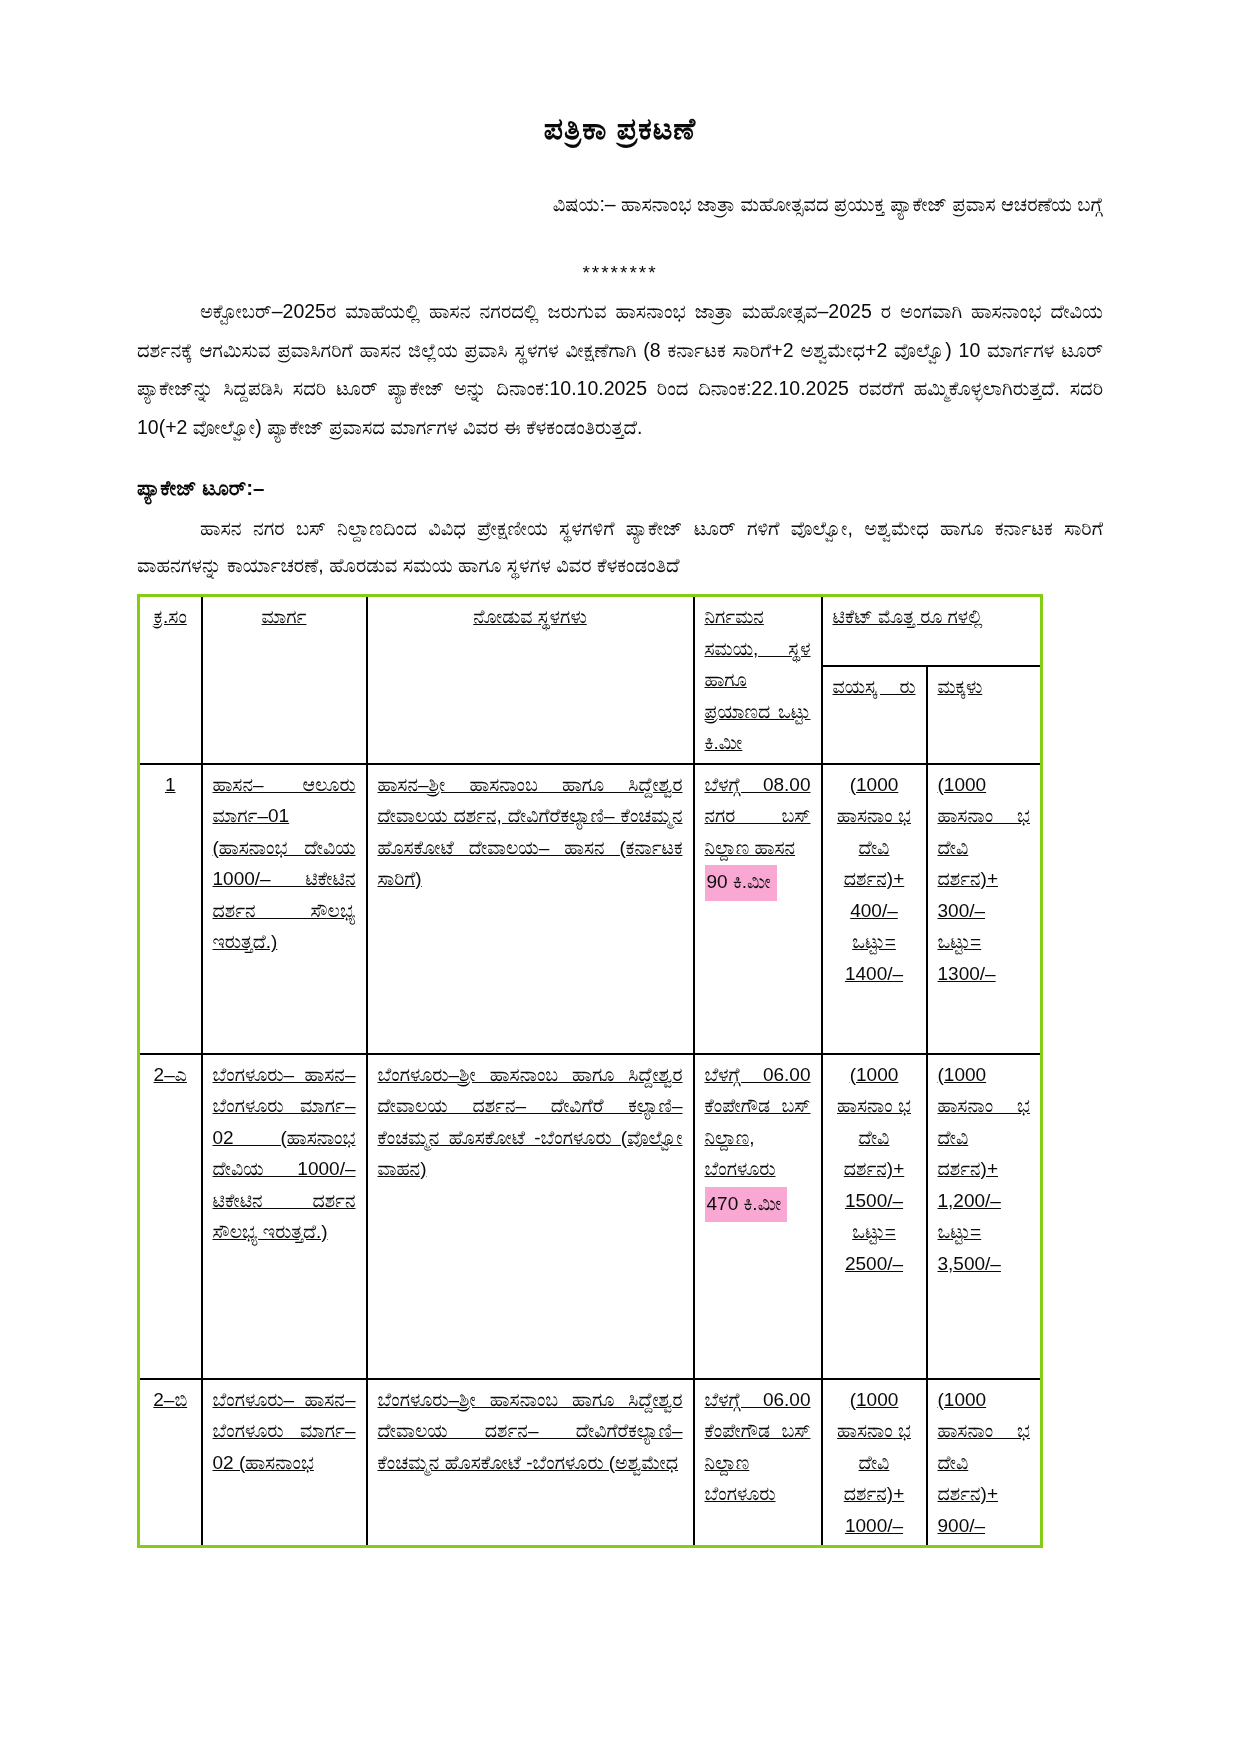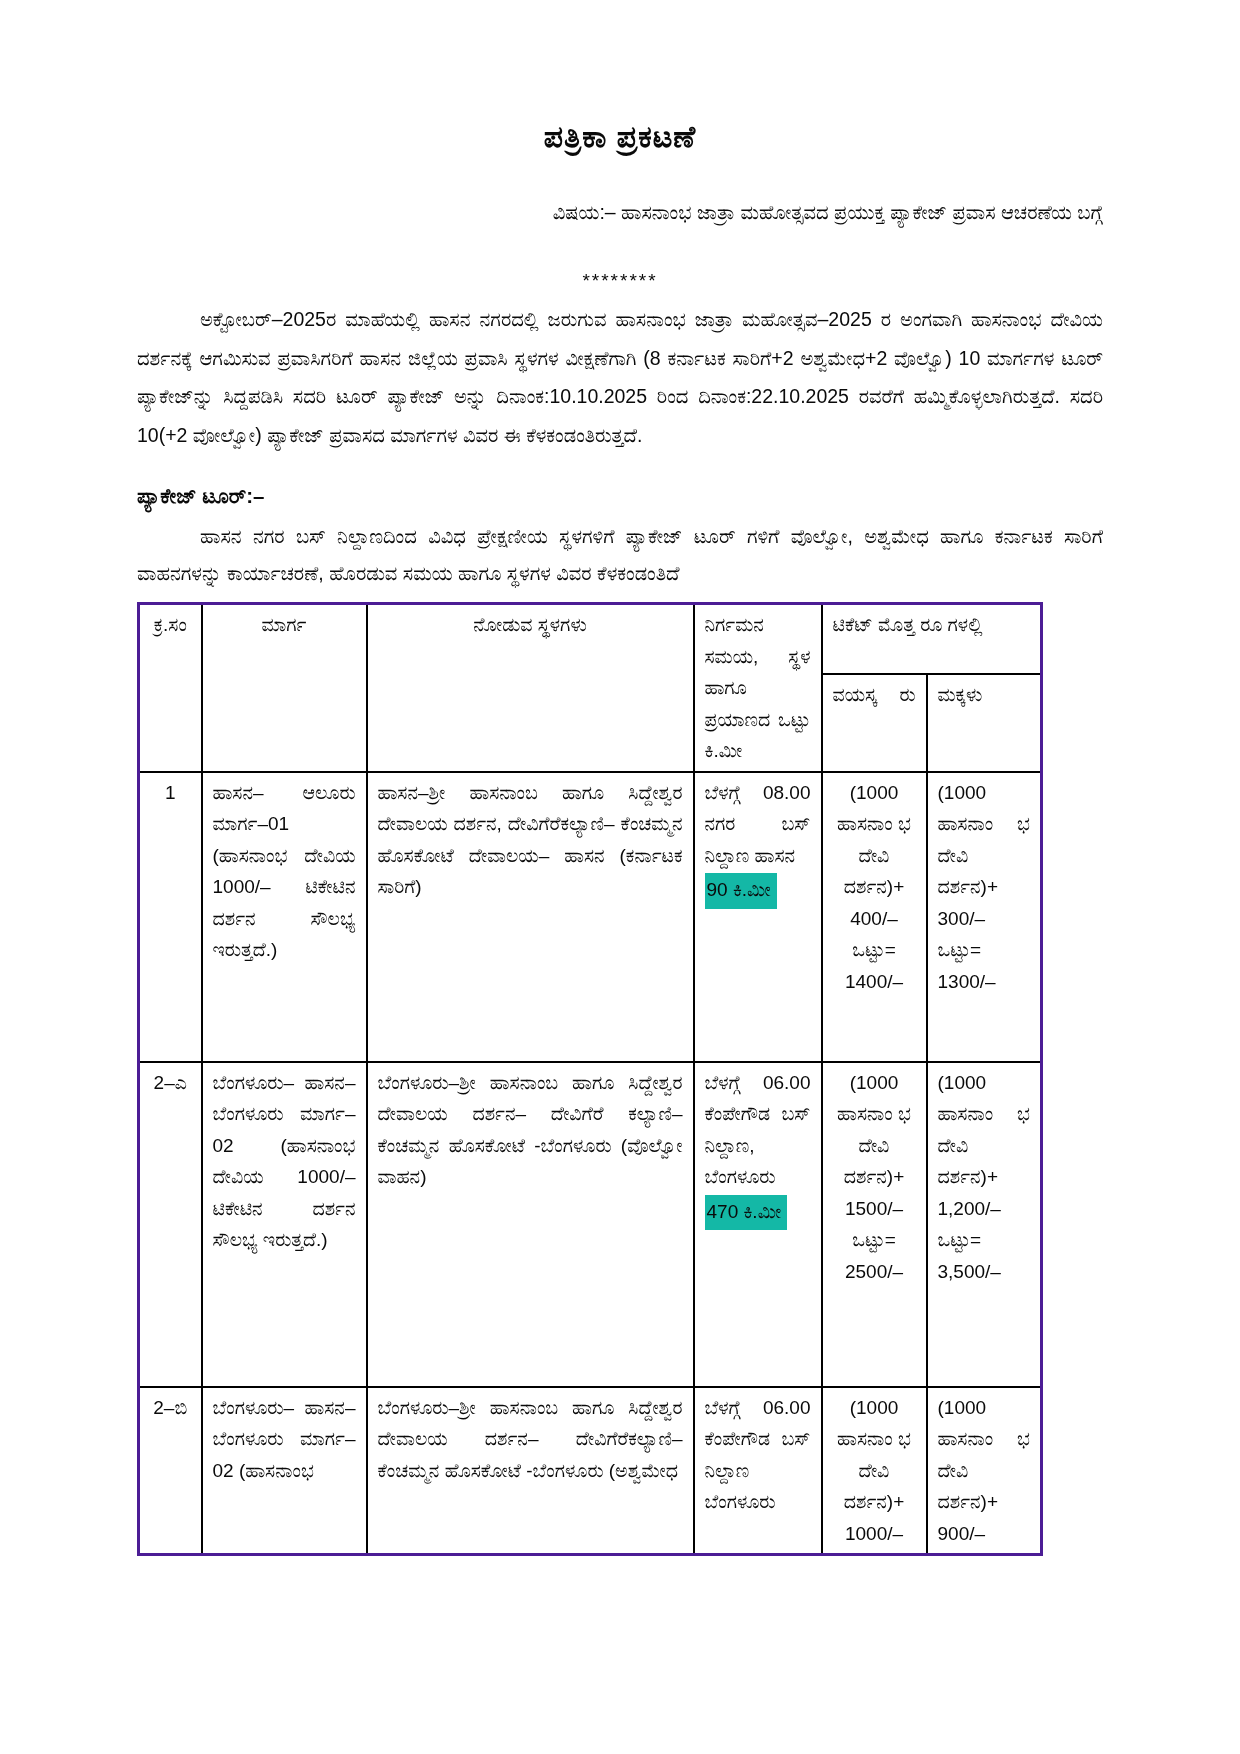--- a/index.html
+++ b/index.html
@@ -2,21 +2,21 @@
 <html><head>
 <meta charset="utf-8">
 <style>
   html, body { margin: 0; padding: 0; }
   body {
     width: 1240px; height: 1754px;
     background: #ffffff; color: #0a0a0a;
     font-family: "Liberation Sans", sans-serif;
     overflow: hidden;
   }
-  .page { padding: 112px 137px 0 137px; margin-top: 8px; }
+  .page { padding: 112px 137px 0 137px; }
 
   .title {
     font-size: 30px; font-weight: bold; text-align: center;
     margin: 0; letter-spacing: 1px;
   }
   .subject {
     font-size: 19.5px; text-align: right; margin: 46px 0 0 0;
   }
   .stars {
     font-size: 19px; text-align: center; margin: 46px 0 0 0; letter-spacing: 2px;
@@ -26,21 +26,22 @@
     margin: 8px 0 0 0; text-indent: 63px;
   }
   .section-heading {
     font-size: 20.5px; font-weight: bold; margin: 30px 0 0 0;
   }
   .para.second { margin-top: 10px; line-height: 37px; }
 
   table.tour {
     border-collapse: collapse; margin-top: 10px;
     width: 903px; table-layout: fixed;
-    border: 3px solid #4c1d95;
+    border: 3px solid #84cc16;
+    text-decoration: underline;
   }
   table.tour th, table.tour td {
     border: 2px solid #000;
     font-size: 19px; font-weight: normal;
     line-height: 31.5px;
     vertical-align: top;
     padding: 4px 10px;
     overflow: hidden;
   }
   th.h-mid { vertical-align: middle; text-align: center; }
@@ -52,21 +53,21 @@
   td.c-sl { text-align: center; vertical-align: middle; }
   td.c-sl.top { vertical-align: top; }
   td.c-route { text-align: justify; }
   td.c-places { text-align: justify; }
   td.c-depart { text-align: justify; }
   td.c-adult { text-align: center; }
   td.c-child { text-align: justify; }
 
   .dist-wrap { margin-top: 2px; }
   .hl {
-    background: #14b8a6;
+    background: #f9a8d4;
     display: inline-block;
     padding: 1px 6px 3px 2px;
   }
   tr.r1 td { height: 280px; }
   tr.r2 td { height: 315px; }
   tr.r3 td { height: 152px; }
 </style>
 </head>
 <body>
 

